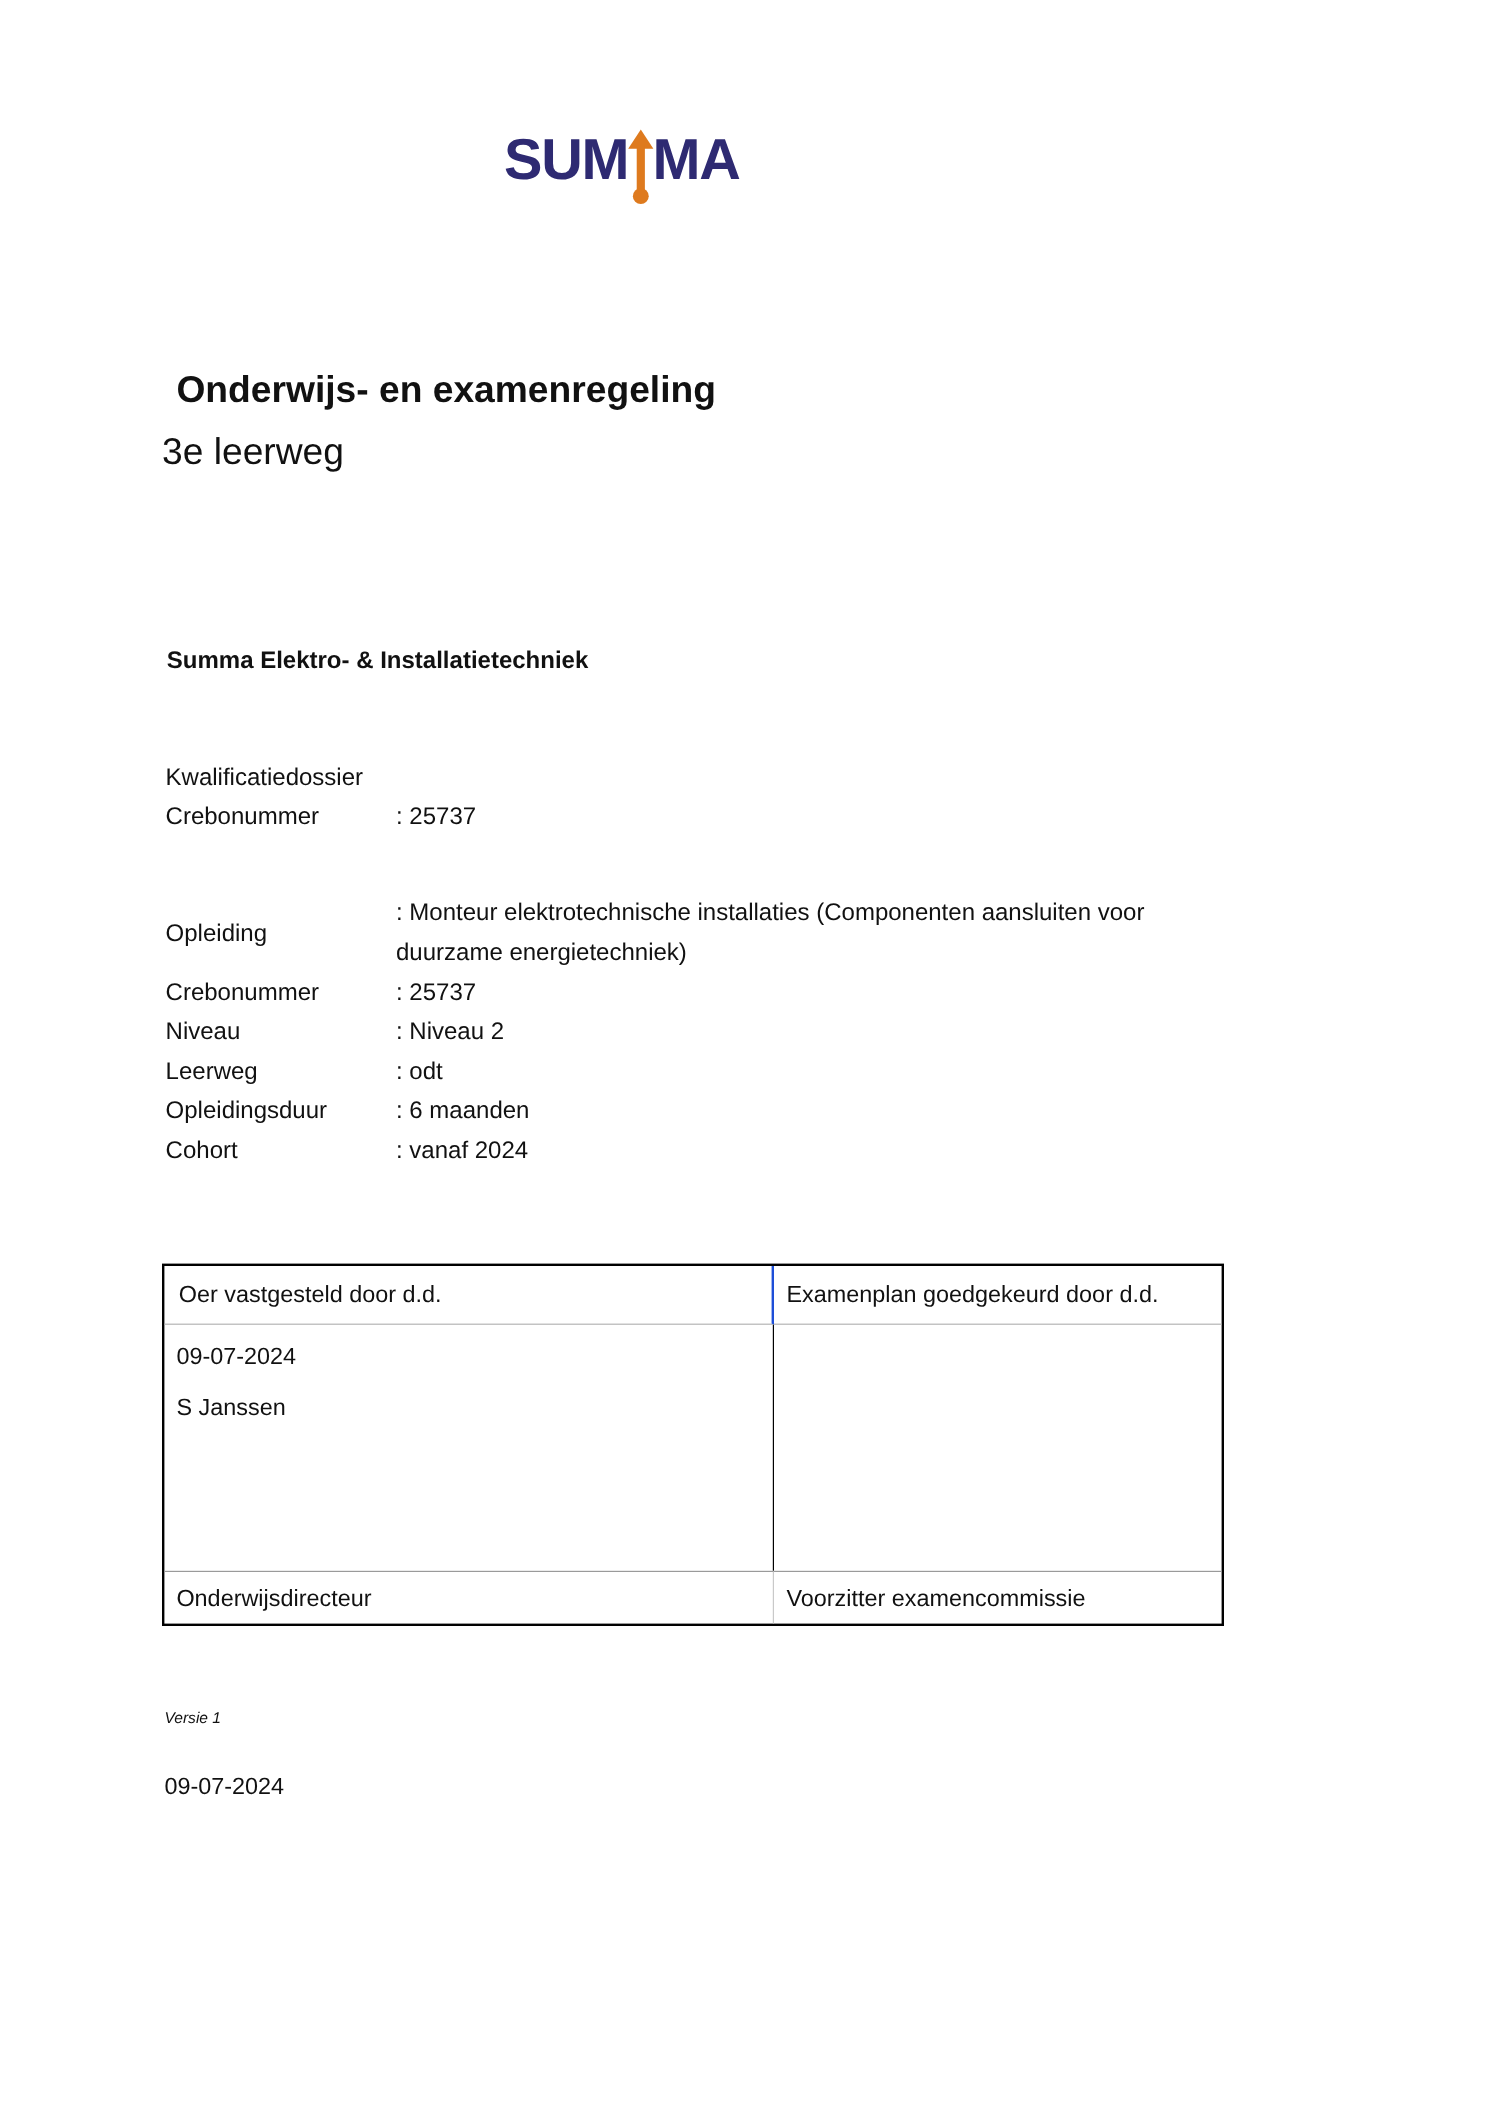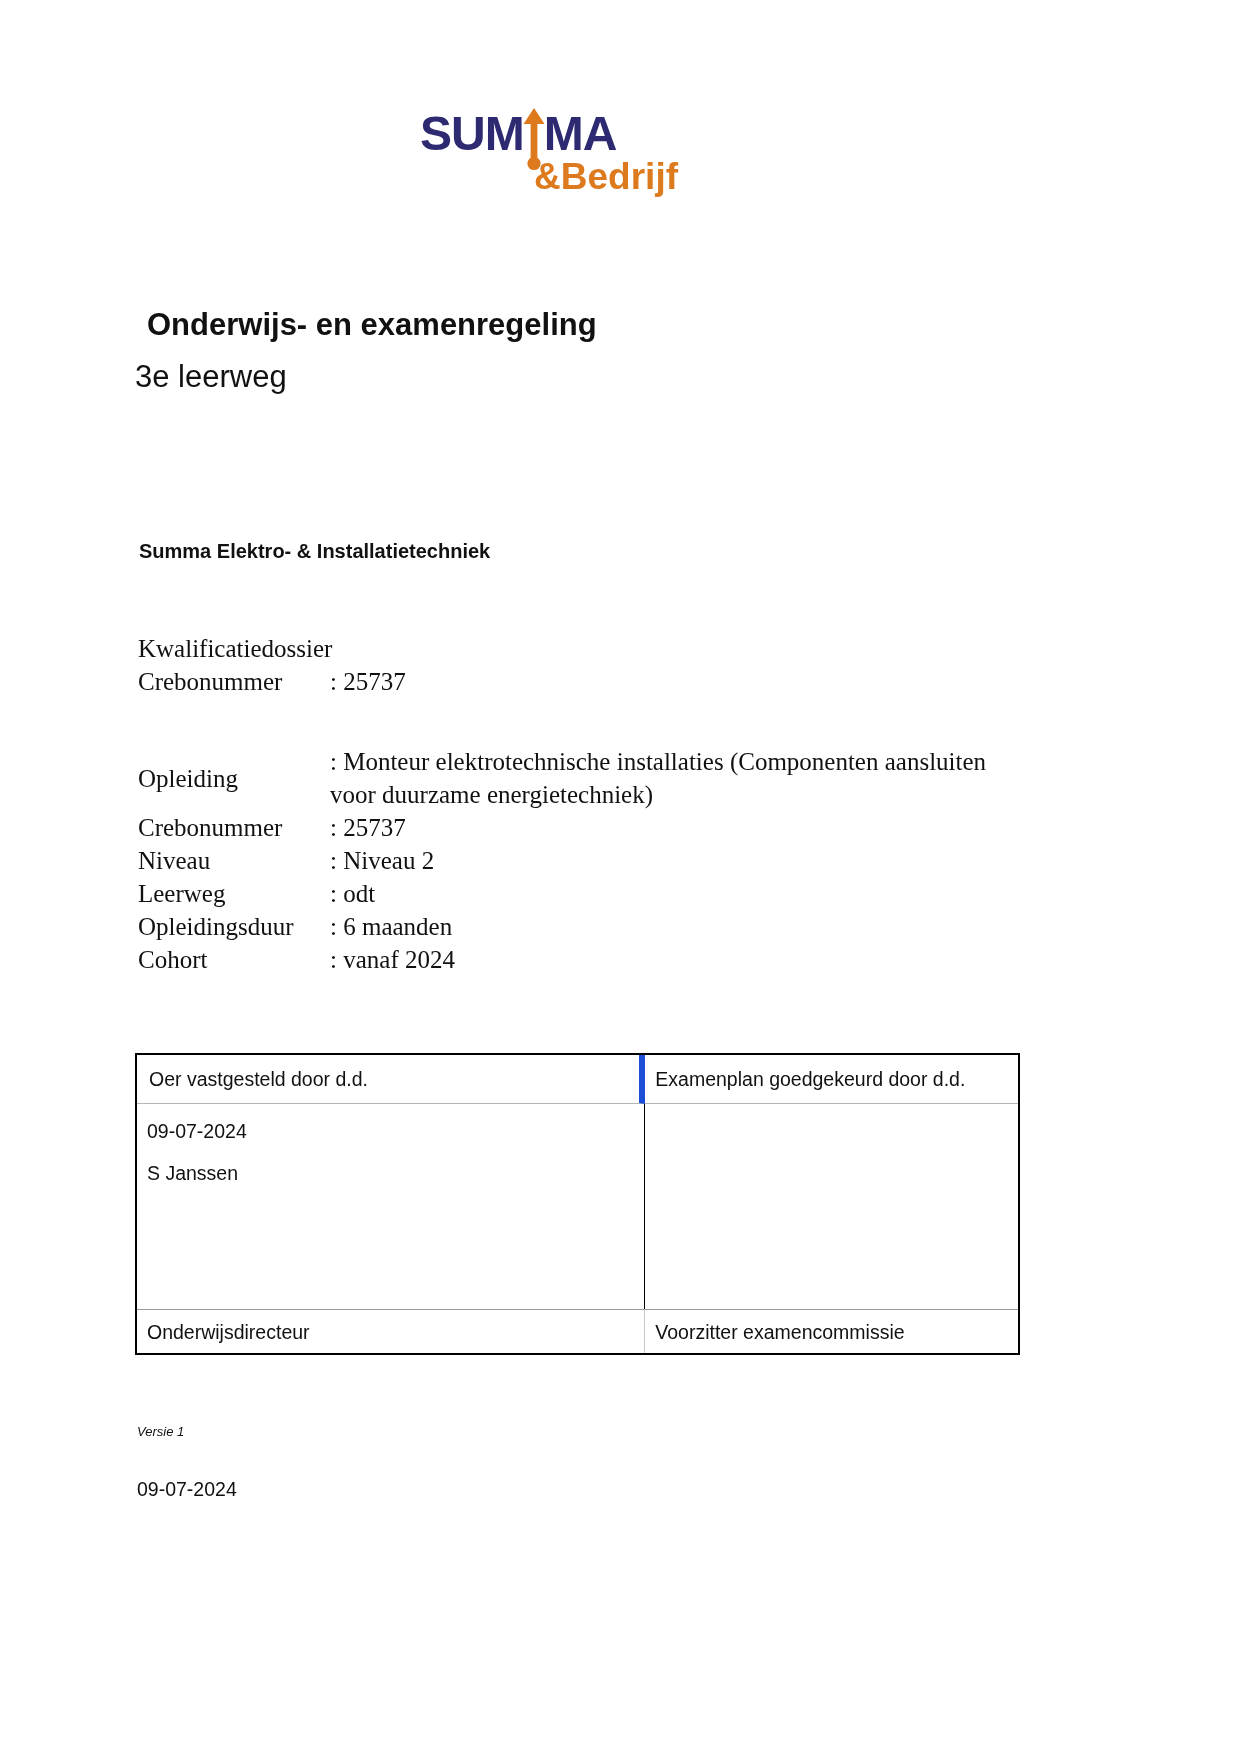--- a/index.html
+++ b/index.html
@@ -75,22 +75,21 @@
     font-size: 20px;
     font-weight: bold;
     line-height: 1;
   }
 
   
   .fields {
     position: absolute;
     left: 138px;
     width: 860px;
-    font-size: 25px;
-    font-family: Liberation Serif, serif;
+    font-size: 20px;
   }
   .fields-dossier { top: 632px; }
   .fields-opleiding { top: 745px; }
   .field-row {
     display: grid;
     grid-template-columns: 192px 1fr;
     align-items: center;
   }
   .field-row .flabel { line-height: 33px; align-self: center; }
   .field-row .fvalue { line-height: 33px; }
@@ -109,21 +108,21 @@
   }
   .approval-table .cell {
     padding: 0 10px;
     box-sizing: border-box;
   }
   .at-header {
     height: 49px;
     line-height: 49px;
     border-bottom: 1px solid #b5b5b5;
   }
-  .at-header.left-col { border-right: 6px solid #1d4ed8; padding-left: 12px; }
+  .at-header.left-col { border-right: 2px solid #1d4ed8; padding-left: 12px; }
   .at-body {
     height: 205px;
   }
   .at-body.left-col { border-right: 1px solid #000000; }
   .at-body .sig-date { margin-top: 14px; line-height: 26px; }
   .at-body .sig-name { margin-top: 16px; line-height: 26px; }
   .at-footer {
     height: 44px;
     line-height: 44px;
     border-top: 1px solid #9a9a9a;
@@ -158,21 +157,20 @@
 <div class="logo">
   <div class="logo-wordmark">
     <span class="wm-part">SUM</span>
     <svg class="logo-arrow" viewBox="0 0 22 64" xmlns="http://www.w3.org/2000/svg">
       <polygon points="11,1 21.5,17 0.5,17" fill="#de7a1e"></polygon>
       <rect x="7.6" y="14" width="6.8" height="40" fill="#de7a1e"></rect>
       <circle cx="11" cy="56.5" r="6.6" fill="#de7a1e"></circle>
     </svg>
     <span class="wm-part">MA</span>
   </div>
-  <div class="logo-sub">&amp;Bedrijf</div>
 </div>
 
 <h1 class="doc-title" style="margin:12px">Onderwijs- en examenregeling</h1>
 <h1 class="doc-title2" style="margin:0">3e leerweg</h1>
 <h2 class="dept-heading" style="margin:4px">Summa Elektro- &amp; Installatietechniek</h2>
 
 <div class="fields fields-dossier">
   <div class="field-row">
     <span class="flabel">Kwalificatiedossier</span>
   </div>

